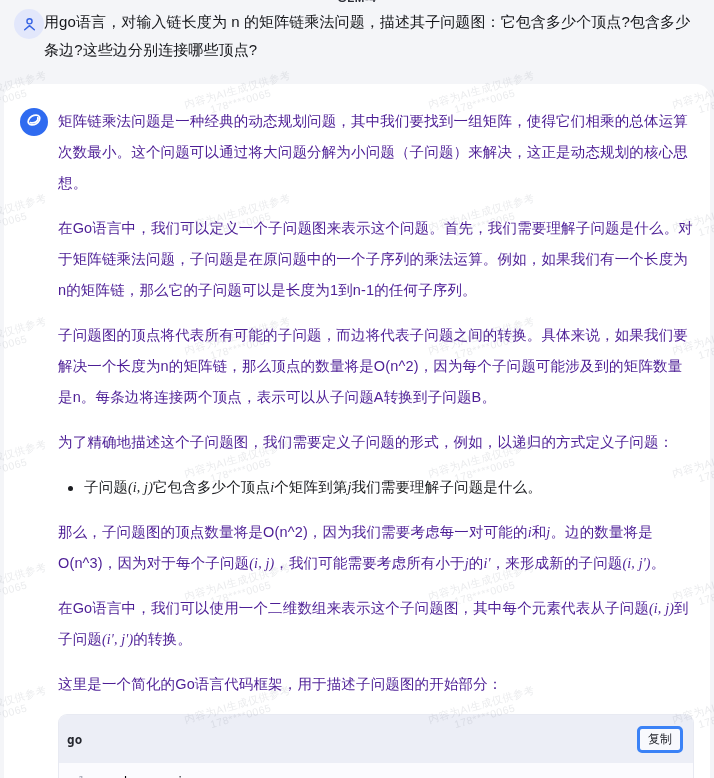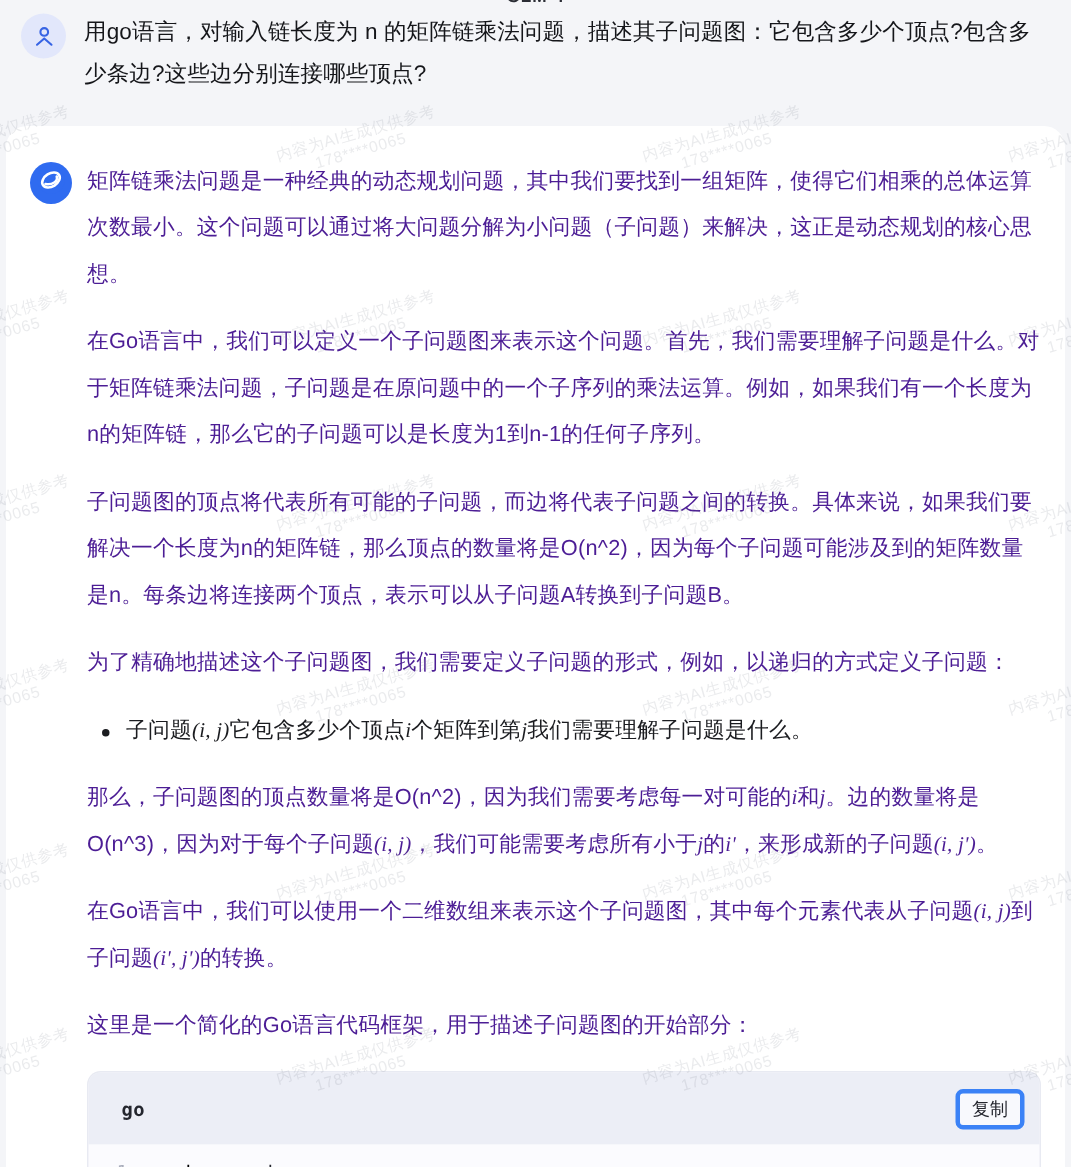--- a/index.html
+++ b/index.html
@@ -41,21 +41,21 @@
   #page {
     position: relative;
     width: 714px;
     height: 778px;
     z-index: 1;
   }
 
   
   .user-turn {
     display: flex;
-    gap: 12px;
+    gap: 0;
     padding: 7px 14px 0 14px;
   }
   .avatar-user {
     flex: 0 0 auto;
     width: 30px; height: 30px;
     border-radius: 50%;
     background: #e2e7fb;
     display: flex; align-items: center; justify-content: center;
     margin-top: 2px;
   }
@@ -135,21 +135,21 @@
     background: #f7f8fc;
     border: 1px solid #e8eaf2;
     border-bottom: none;
   }
   .code-head {
     height: 48px;
     background: #eceef6;
     display: flex;
     align-items: center;
     justify-content: space-between;
-    padding: 0 10px 0 22px;
+    padding: 0 10px 0 8px;
   }
   .code-lang {
     font-family: "DejaVu Sans Mono", "Liberation Mono", monospace;
     font-size: 12.5px;
     font-weight: bold;
     color: #24262e;
     letter-spacing: .3px;
   }
   .copy-btn {
     font-size: 12px;

